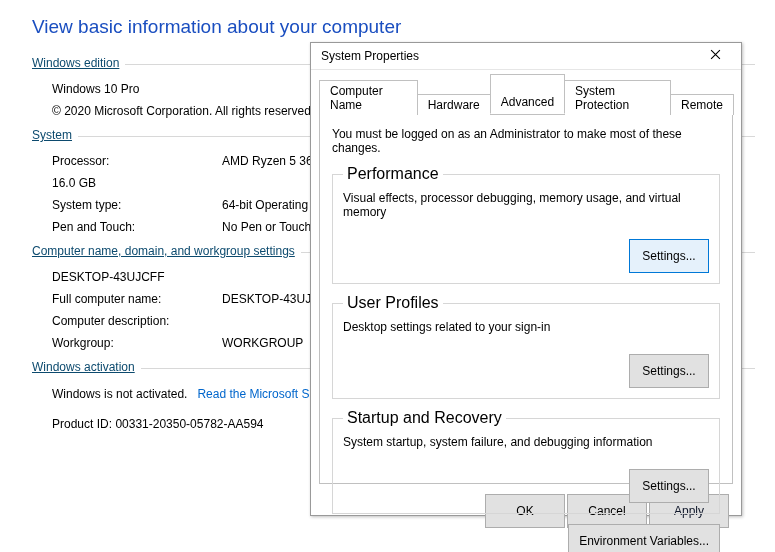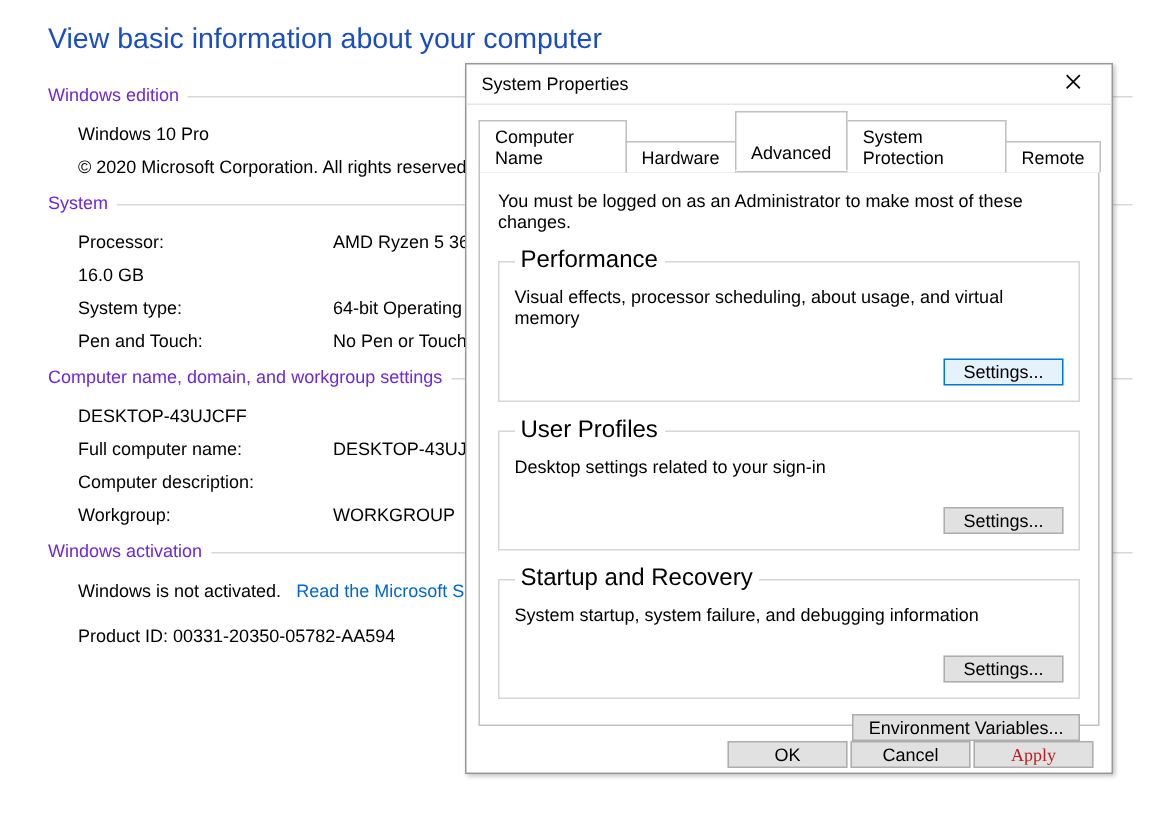--- a/index.html
+++ b/index.html
@@ -23,23 +23,24 @@
     font-weight: 400;
     margin-bottom: 18px;
   }
   .group-header {
     display: flex;
     align-items: center;
     margin-bottom: 10px;
     margin-top: 8px;
   }
   .group-header span {
-    color: #6d28d9;
+    color: #0c4a6e;
     white-space: nowrap;
     padding-right: 6px;
+    text-decoration: underline;
   }
   .group-header .line {
     flex: 1;
     border-top: 1px solid #d8d8d8;
     margin-top: 2px;
   }
   .indent {
     padding-left: 20px;
   }
   .kv-row {
@@ -144,36 +145,36 @@
   .grp-desc {
     font-size: 12px;
     margin-bottom: 20px;
   }
   .settings-row {
     display: flex;
     justify-content: flex-end;
   }
   .btn {
     min-width: 80px;
-    height: 18px;
+    height: 34px;
     font-size: 12px;
     border: 1px solid #adadad;
     background: #e1e1e1;
     cursor: pointer;
     font-family: inherit;
     padding: 0 10px;
   }
   .btn.hi { border-color:#0078d7; background:#e5f1fb; }
   .dlg-footer {
     display: flex;
     justify-content: flex-end;
     padding: 10px 12px 10px 12px;
     gap: 2px;
   }
-  .btn.disabled { color:#b91c1c; cursor:default;font-family:Liberation Serif, serif; }
+  .btn.disabled { color:#0f172a; cursor:default; }
 </style>
 </head>
 <body>
 
 <div class="page">
   <div class="page-title">View basic information about your computer</div>
 
   <div class="group-header">
     <span>Windows edition</span>
     <div class="line"></div>
@@ -263,21 +264,21 @@
       <div class="tab active">Advanced</div>
       <div class="tab">System Protection</div>
       <div class="tab">Remote</div>
     </div>
 
     <div class="tab-body">
       <div class="admin-note">You must be logged on as an Administrator to make most of these changes.</div>
 
       <fieldset class="grp">
         <legend>Performance</legend>
-        <div class="grp-desc">Visual effects, processor scheduling, about usage, and virtual memory</div>
+        <div class="grp-desc">Visual effects, processor debugging, memory usage, and virtual memory</div>
         <div class="settings-row">
           <button class="btn hi">Settings...</button>
         </div>
       </fieldset>
 
       <fieldset class="grp">
         <legend>User Profiles</legend>
         <div class="grp-desc">Desktop settings related to your sign-in</div>
         <div class="settings-row">
           <button class="btn">Settings...</button>

